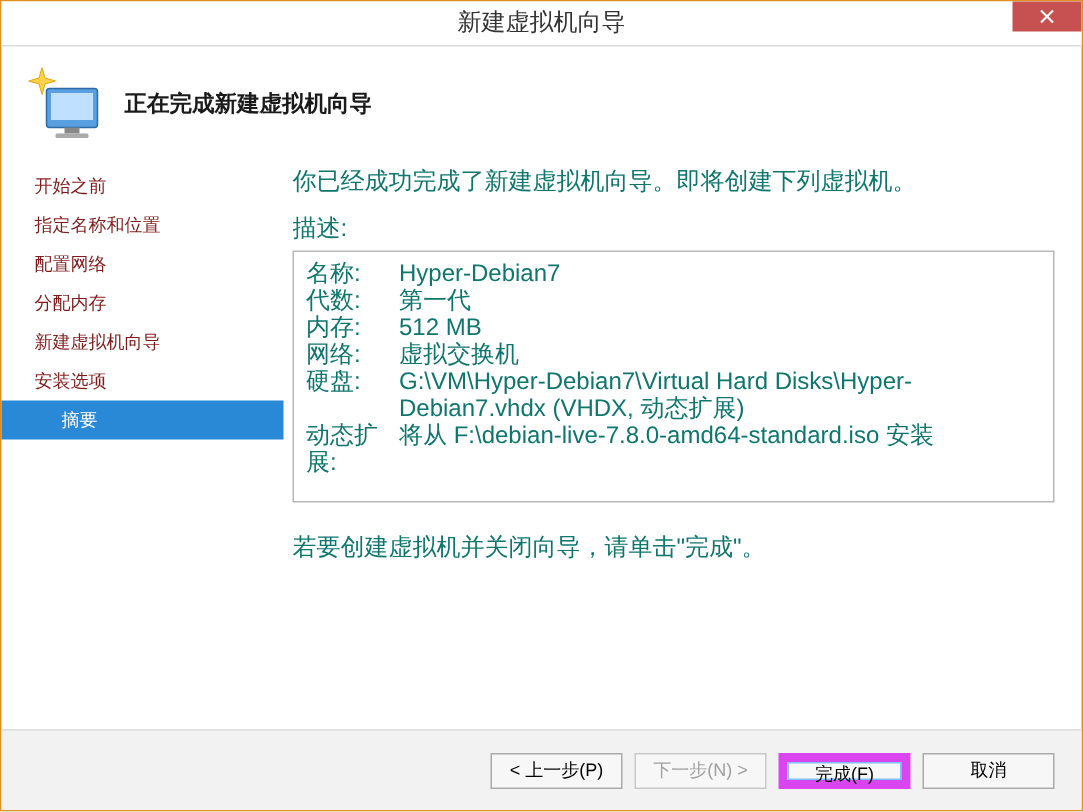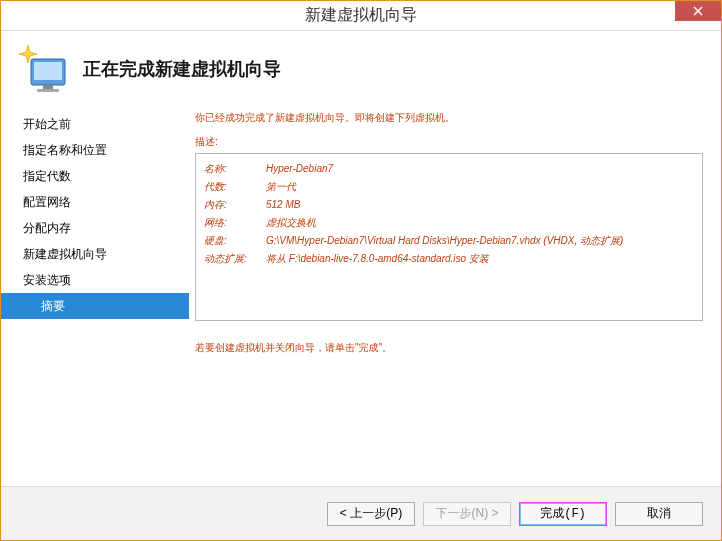--- a/index.html
+++ b/index.html
@@ -54,64 +54,64 @@
     align-items: center;
     padding: 14px 18px 18px 18px;
     gap: 16px;
   }
   .header .icon-wrap {
     width: 48px;
     height: 48px;
     position: relative;
   }
   .header h1 {
-    font-size: 18px;
+    font-size: 15px;
     font-weight: 600;
     color: #1a1a1a;
   }
   
   .body {
     flex: 1;
     display: flex;
     padding: 0 0 0 0;
   }
   .sidebar {
     width: 188px;
     padding: 0 0 0 0;
   }
   .sidebar ul { list-style: none; }
   .sidebar li {
     padding: 4px 4px 4px 22px;
     font-size: 12px;
-    color: #000000;
+    color: #7f1d1d;
     cursor: pointer;
     line-height: 18px;
   }
   .sidebar li.indented { }
   .sidebar li.selected {
     background: #2a89d6;
     color: #fff;
     padding-left: 40px;
   }
   .content {
     flex: 1;
     padding: 0 18px 0 6px;
-    font-size: 10px;
-    color: #c2410c;
+    font-size: 16px;
+    color: #0f766e;
   }
   .content .intro { margin-bottom: 10px; }
   .content .desc-label { margin-bottom: 4px; }
   .desc-box {
     border: 1px solid #b8b8b8;
     background: #fff;
     padding: 6px 8px;
     height: 168px;
     overflow: auto;
   }
-  .desc-row { display: flex; line-height: 18px; font-style: italic; }
+  .desc-row { display: flex; line-height: 18px; }
   .desc-key { width: 62px; flex-shrink: 0; }
   .content .footnote { margin-top: 20px; }
   
   .footer {
     height: 54px;
     display: flex;
     justify-content: flex-end;
     align-items: center;
     gap: 8px;
     padding: 16px 18px;
@@ -127,23 +127,22 @@
     font-family: inherit;
     cursor: pointer;
     padding: 0 10px;
   }
   .footer button:disabled {
     color: #a0a0a0;
     cursor: default;
     border-color: #c8c8c8;
   }
   .footer button.primary {
-    border: 1px solid #d946ef;
+    border: 6px solid #d946ef;
     box-shadow: 0 0 0 1px #7fbfff inset;
-    font-family: Liberation Mono, monospace;
   }
   
   svg { display: block; }
 </style>
 </head>
 <body>
 
 <div class="window">
 
   <div class="titlebar">
@@ -171,21 +170,20 @@
       </svg>
     </div>
     <h1>正在完成新建虚拟机向导</h1>
   </div>
 
   <div class="body">
     <nav class="sidebar">
       <ul id="sidebar-list">
           <li><span>开始之前</span></li>
           <li><span>指定名称和位置</span></li>
-          <li><span>指定代数</span></li>
           <li><span>配置网络</span></li>
           <li><span>分配内存</span></li>
           <li><span>新建虚拟机向导</span></li>
           <li class="indented"><span>安装选项</span></li>
           <li class="selected"><span>摘要</span></li>
         </ul>
     </nav>
     <div class="content">
       <p class="intro">你已经成功完成了新建虚拟机向导。即将创建下列虚拟机。</p>
       <p class="desc-label">描述:</p>

